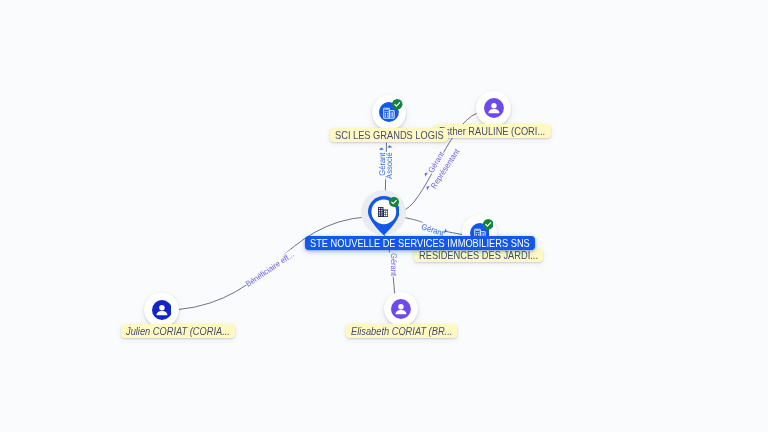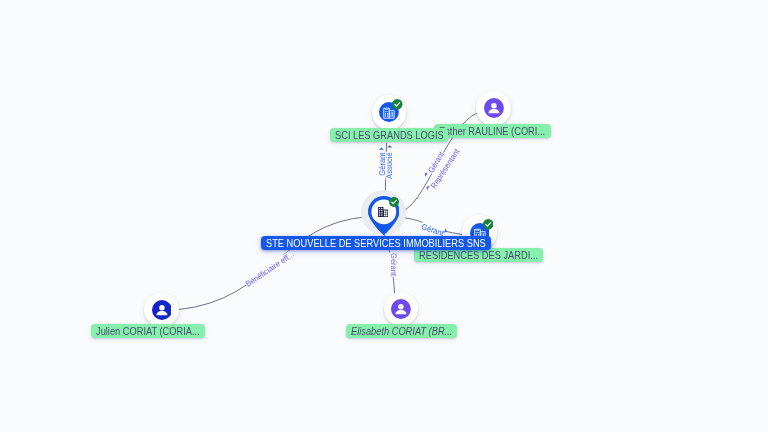--- a/index.html
+++ b/index.html
@@ -7,27 +7,27 @@
        font-family:"Liberation Sans",sans-serif;-webkit-font-smoothing:antialiased;}
   #graph{position:relative;width:768px;height:432px;background:#fafbfd;}
   svg.layer{position:absolute;left:0;top:0;width:768px;height:432px;}
   .node{position:absolute;width:0;height:0;}
   .halo{position:absolute;border-radius:50%;background:#eaecef;}
   .ring{position:absolute;border-radius:50%;background:#fff;
         box-shadow:0 1px 2px rgba(40,50,80,.20),0 3px 7px rgba(40,50,80,.09);}
   .inner{position:absolute;line-height:0;}
   .badge{position:absolute;line-height:0;}
   .lbl{position:absolute;height:14px;border-radius:4px;
-       background:#86efac;white-space:nowrap;
+       background:#fef9c3;white-space:nowrap;
        box-shadow:0 1px 2px rgba(40,50,80,.18),0 2px 6px rgba(40,50,80,.07);}
   .lbl > span{display:block;font-size:10.6px;line-height:14px;color:#474d6d;
        transform:scaleX(.875);transform-origin:left center;white-space:nowrap;
        position:absolute;left:5px;top:0;}
   .lbl.sel{background:#1358e8;
-           box-shadow:0 1px 3px rgba(18,60,180,.40),0 2px 7px rgba(18,60,180,.18);}
+           box-shadow:0 1px 3px rgba(18,60,180,.40),0 2px 7px rgba(18,60,180,.18);margin-left:44px;}
   .lbl.sel > span{color:#fff;}
   .pinwrap{position:absolute;line-height:0;}
   text.el{font-family:"Liberation Sans",sans-serif;font-size:8.2px;-webkit-font-smoothing:antialiased;text-rendering:geometricPrecision;}
   #elabels{pointer-events:none;}
 </style>
 </head>
 <body>
 
 <div id="graph">
 
@@ -171,21 +171,21 @@
         <span>RESIDENCES DES JARDI...</span>
       </div>
       <div class="node" style="left: 161.5px; top: 310px; z-index: 1;">
         <div class="ring" style="left:-17.2px;top:-17.2px;width:34.4px;height:34.4px"></div>
         <div class="inner" style="left:-9.95px;top:-9.95px"><svg width="19.9" height="19.9" viewBox="0 0 24 24">
             <circle cx="12" cy="12" r="12" fill="#1226c8"></circle>
             <circle cx="12" cy="9.45" r="3.3" fill="#fff"></circle>
             <path d="M5.45 18.45c0.0-3.35 2.95-5.05 6.55-5.05s6.55 1.7 6.55 5.05Z" fill="#fff"></path>
           </svg></div>
       </div>
-      <div class="lbl" style="left: 91px; top: 324.4px; z-index: 2; width: 113.71px;">
+      <div class="lbl" style="left: 121px; top: 324.4px; z-index: 2; width: 113.71px; font-style: italic;">
         <span>Julien CORIAT (CORIA...</span>
       </div>
       <div class="node" style="left: 401px; top: 309.2px; z-index: 1;">
         <div class="ring" style="left:-17.2px;top:-17.2px;width:34.4px;height:34.4px"></div>
         <div class="inner" style="left:-9.95px;top:-9.95px"><svg width="19.9" height="19.9" viewBox="0 0 24 24">
             <circle cx="12" cy="12" r="12" fill="#6d4aeb"></circle>
             <circle cx="12" cy="9.45" r="3.3" fill="#fff"></circle>
             <path d="M5.45 18.45c0.0-3.35 2.95-5.05 6.55-5.05s6.55 1.7 6.55 5.05Z" fill="#fff"></path>
           </svg></div>
       </div>

